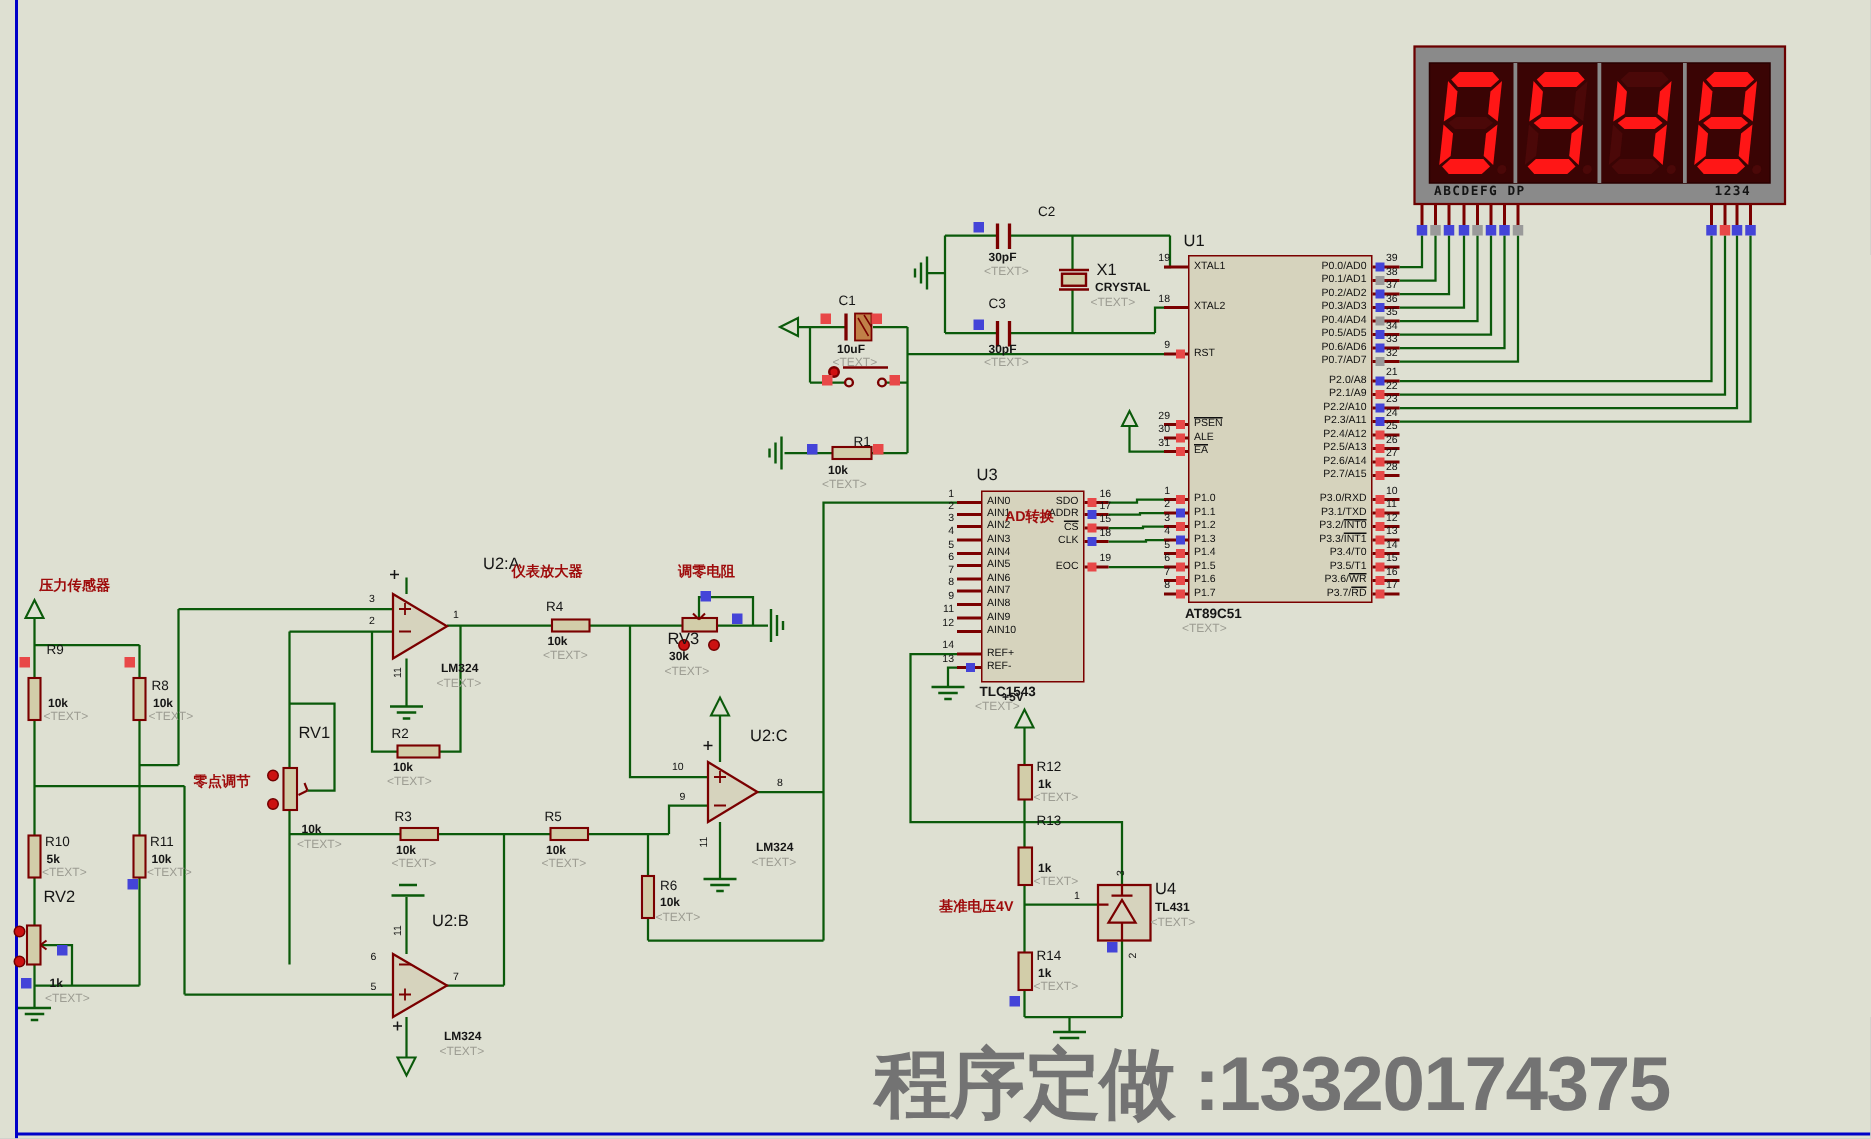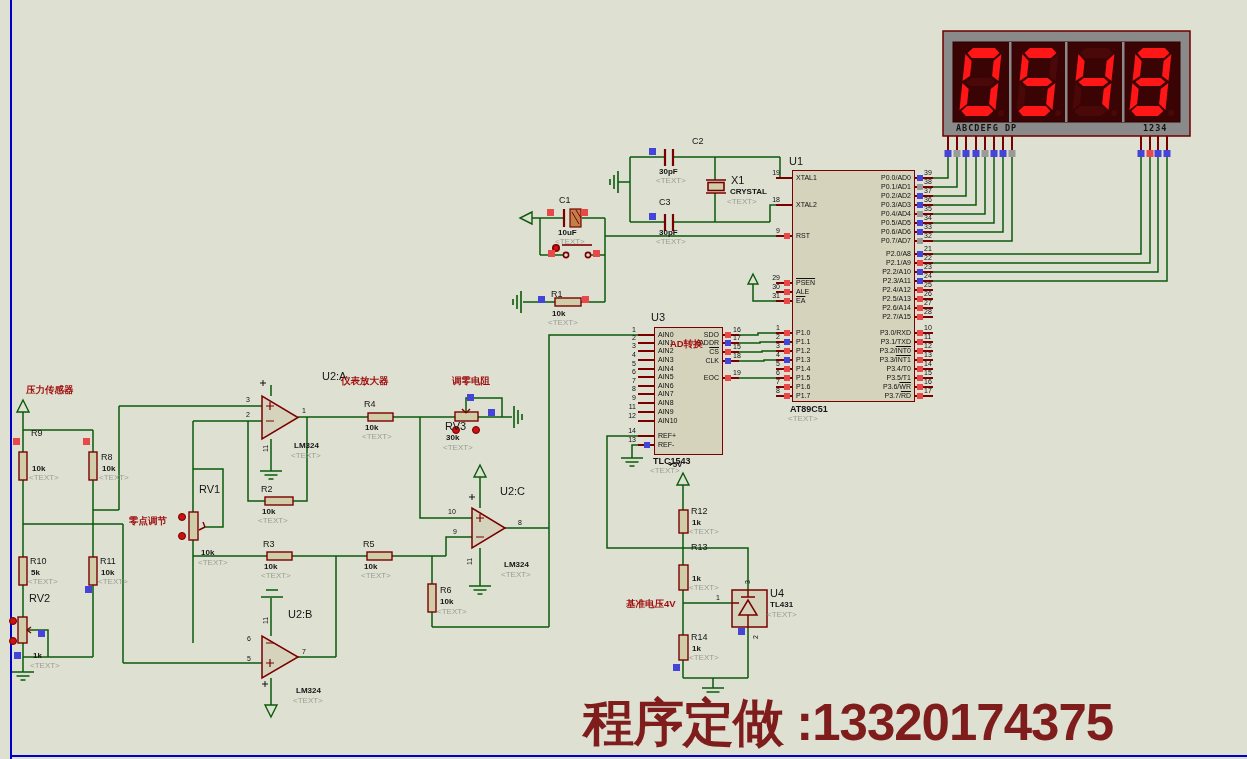--- a/index.html
+++ b/index.html
@@ -15,21 +15,21 @@
   .netlbl{font-size:8px;font-weight:bold;color:#1b1b1b;}
   .pnum{position:absolute;font-size:7px;color:#101010;line-height:8px;}
   .pname{position:absolute;font-size:7px;color:#101010;line-height:8px;}
   .pstub{position:absolute;height:2px;background:#7a0000;}
   .psq{position:absolute;width:6px;height:6px;}
   .ov{text-decoration:overline;}
   .rot{transform:rotate(-90deg);transform-origin:left top;}
   .chipbox{position:absolute;border:1.5px solid #7a0000;background:#d6d3bd;box-sizing:border-box;}
   .vline{position:absolute;background:#0000c8;}
   .seg7lbl{font-family:"DejaVu Sans Mono",monospace;font-size:8.5px;font-weight:bold;color:#141414;letter-spacing:1px;}
-  #watermark{font-size:51px;font-weight:bold;color:#7f1d1d;letter-spacing:-1px;}
+  #watermark{font-size:51px;font-weight:bold;color:#737373;letter-spacing:-1px;}
 </style>
 </head>
 <body>
 
 <div id="stage">
 
   <div class="vline" style="left:10px;top:0;width:2px;height:759px;"></div>
   <div class="vline" style="left:10px;top:755px;width:1237px;height:2px;"></div>
 
   <svg id="wires" width="1247" height="759">
@@ -502,21 +502,21 @@
   <div class="pnum" style="left:518px;top:519px;">8</div>
   <div class="pnum rot" style="left:466px;top:565px;">11</div>
 
   <div class="abs bigref" style="left:770px;top:587px;">U4</div>
   <div class="abs val" style="left:770px;top:600px;">TL431</div>
   <div class="abs ph" style="left:767px;top:610px;">&lt;TEXT&gt;</div>
   <div class="pnum" style="left:716px;top:594px;">1</div>
   <div class="pnum rot" style="left:744px;top:584px;">3</div>
   <div class="pnum rot" style="left:752px;top:639px;">2</div>
 
-  <div class="abs" style="left:551px;top:289px;">
+  <div class="abs" style="left:569px;top:289px;">
       <div class="ref">R1</div>
     </div>
   <div class="abs val" style="left:552px;top:309px;">10k</div>
   <div class="abs ph" style="left:548px;top:318px;">&lt;TEXT&gt;</div>
 
   <div class="abs ref" style="left:261px;top:484px;">R2</div>
   <div class="abs val" style="left:262px;top:507px;">10k</div>
   <div class="abs ph" style="left:258px;top:516px;">&lt;TEXT&gt;</div>
 
   <div class="abs ref" style="left:263px;top:539px;">R3</div>

